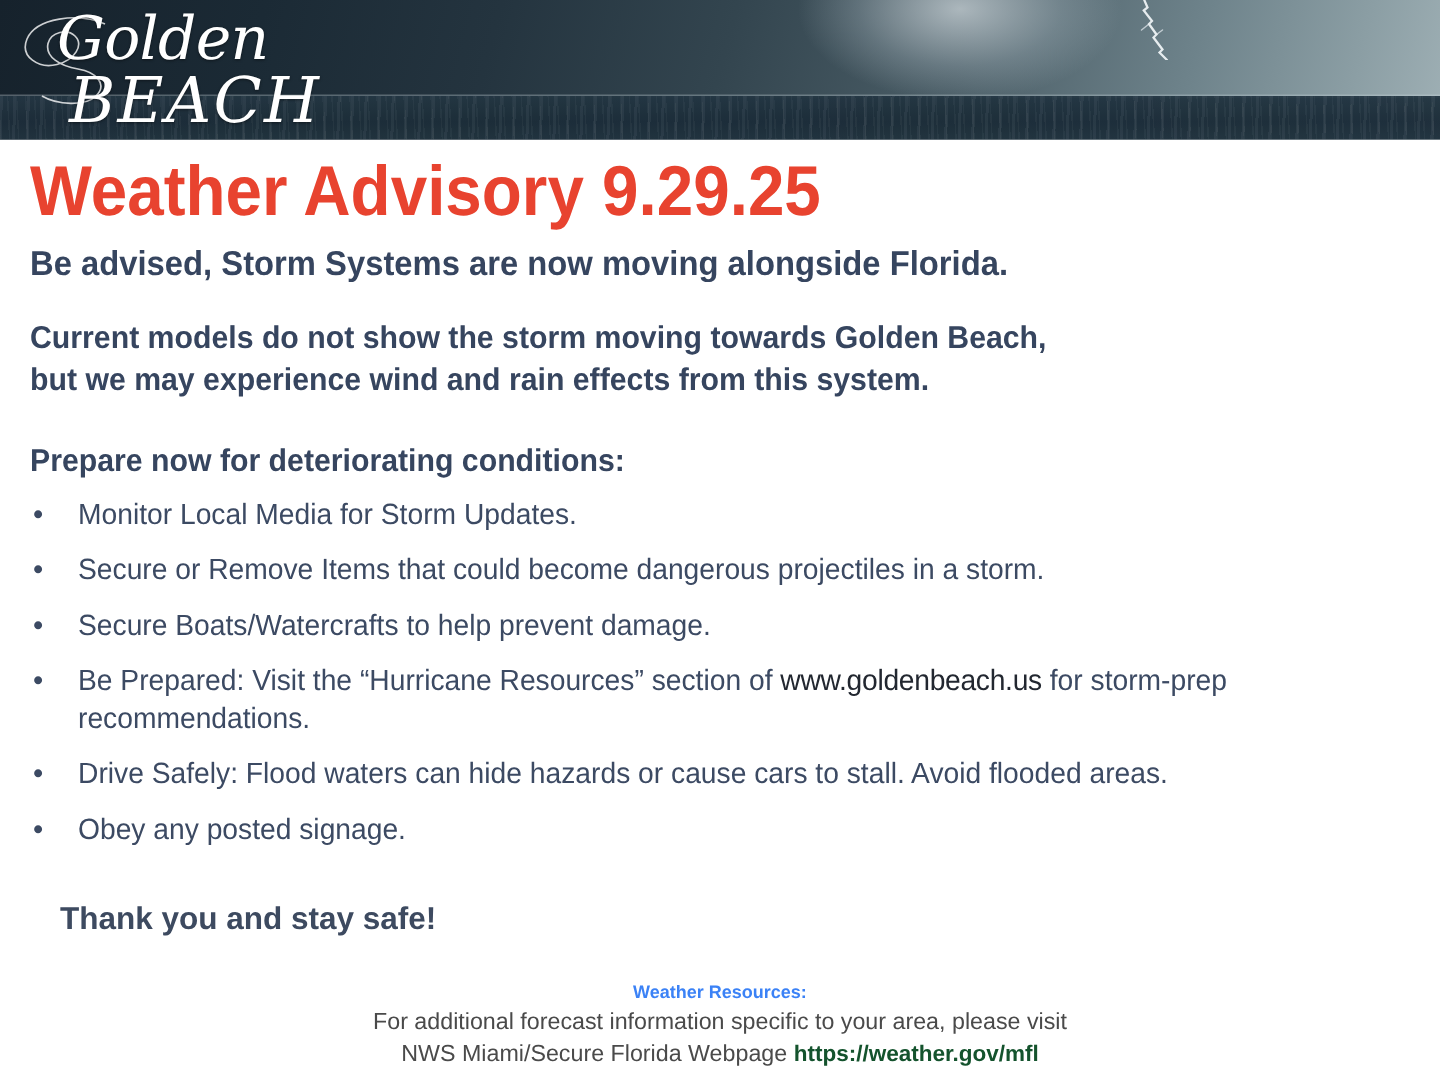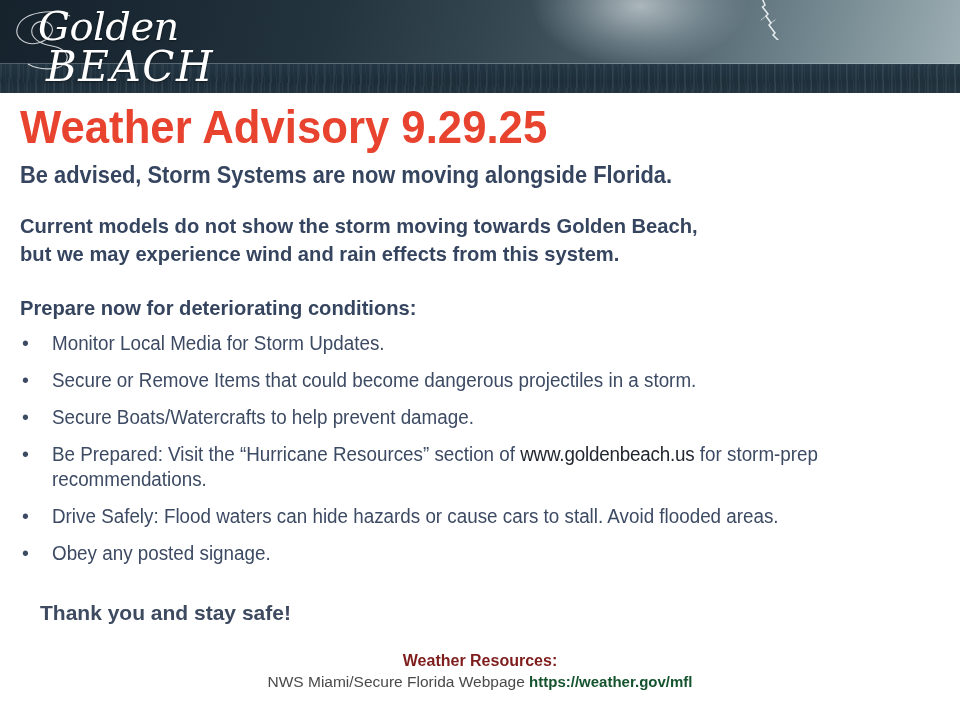--- a/index.html
+++ b/index.html
@@ -229,23 +229,23 @@
   
   #footer {
     position: absolute;
     left: 0; top: 558px;
     width: 960px;
     text-align: center;
   }
   #footer-heading {
     font-family: "Liberation Sans", sans-serif;
     font-weight: bold;
-    font-size: 16px;
+    font-size: 12px;
     line-height: 20px;
-    color: #7f1d1d;
+    color: #3b82f6;
   }
   .footer-line {
     font-family: "Liberation Sans Narrow", "Liberation Sans", sans-serif;
     font-weight: normal;
     font-size: 15.5px;
     line-height: 21px;
     color: #4A4A4A;
     white-space: nowrap;
   }
   #footer-url {
@@ -314,16 +314,17 @@
     <li>
       <span class="bullet-dot">•</span>
       <span class="li-text">Obey any posted signage.</span>
     </li>
   </ul>
 
   <div id="thank-you">Thank you and stay safe!</div>
 
   <div id="footer">
     <div id="footer-heading">Weather Resources:</div>
+    <div class="footer-line">For additional forecast information specific to your area, please visit</div>
     <div class="footer-line"><span>NWS Miami/Secure Florida Webpage </span><span id="footer-url">https://weather.gov/mfl</span></div>
   </div>
 
 </div>
 
 </body></html>

